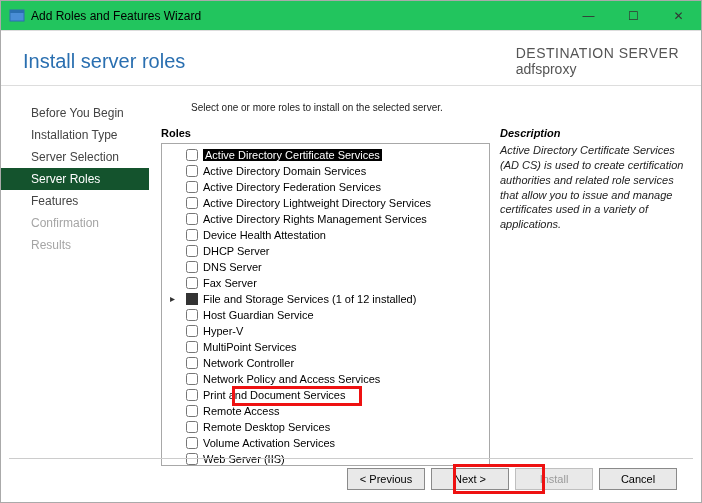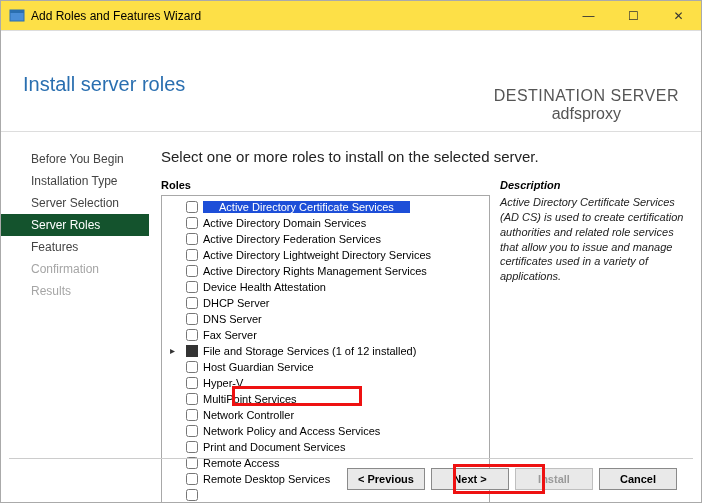--- a/index.html
+++ b/index.html
@@ -11,21 +11,21 @@
     height: 503px;
     overflow: hidden;
     border: 1px solid #aaa;
     position: relative;
   }
   .titlebar {
     height: 30px;
     display: flex;
     align-items: center;
     padding: 0 0 0 8px;
-    background: #fde047;
+    background: #22c55e;
     border-bottom: 1px solid #ddd;
   }
   .titlebar .app-icon {
     width: 16px; height: 16px;
     margin-right: 6px;
     display: inline-flex;
   }
   .titlebar .title { font-size: 12px; color: #000; }
   .winbtns { margin-left: auto; display: flex; }
   .winbtn {
@@ -36,21 +36,21 @@
   .header-row {
     display: flex; align-items: center;
     padding: 14px 22px 8px 22px;
     border-bottom: 1px solid #ddd;
   }
   .header-title {
     font-size: 20px;
     color: #2a6fb0;
     font-weight: normal;
   }
-  .dest-block { margin-left: auto; text-align: center; font-size: 16px; color: #555; margin-top: 42px; }
+  .dest-block { margin-left: auto; text-align: left; font-size: 14px; color: #555; }
   .dest-label { letter-spacing: 0.5px; }
   .content {
     display: flex;
     height: 380px;
   }
   .sidebar {
     width: 148px;
     padding: 16px 0;
   }
   .sidebar-item {
@@ -67,21 +67,21 @@
   .sidebar-item.dis {
     color: #a5a5a5;
     cursor: default;
   }
   .main {
     flex: 1;
     padding: 16px 16px 0 12px;
     display: flex;
     flex-direction: column;
   }
-  .instr { font-size: 15px; color: #222; margin-bottom: 14px; }
+  .instr { font-size: 10px; color: #222; margin-bottom: 14px; margin-left: 30px; }
   .cols { display: flex; gap: 10px; flex: 1; min-height: 0; }
   .roles-col { flex: 1; display: flex; flex-direction: column; min-width: 0; }
   .col-label { font-weight: bold; font-size: 11px; margin-bottom: 4px; }
   .roles-box {
     flex: 1;
     border: 1px solid #a8a8a8;
     overflow: hidden;
     position: relative;
     background: #fff;
   }
@@ -96,34 +96,34 @@
     height: 16px;
     font-size: 11px;
     white-space: nowrap;
     position: relative;
   }
   .role-row .expander {
     position: absolute; left: 8px; top: 2px;
     font-size: 10px; color: #333;
   }
   .role-row input { margin-right: 5px; width: 12px; height: 12px; accent-color: #333; }
-  .role-row.sel .lbl { background: #1d4ed8; color: #fff; padding: 0 16px; }
+  .role-row.sel .lbl { background: #000000; color: #fff; padding: 0 2px; }
   .role-row .filledbox {
     width: 12px; height: 12px; border: 1px solid #333; background: #333;
     margin-right: 5px; display: inline-block;
   }
   .desc-col { width: 185px; font-style: italic; }
   .desc-text { font-size: 11px; color: #222; line-height: 1.35; }
   .footer {
     height: 40px;
     border-top: 1px solid #ccc;
     display: flex; align-items: center; justify-content: flex-end;
     padding: 0 16px;
     gap: 6px;
-    position: absolute; bottom: 4px; left: 8px; right: 8px; font-weight: bold;
+    position: absolute; bottom: 4px; left: 8px; right: 8px;
   }
   .btn {
     min-width: 78px; height: 22px;
     font-size: 11px; border: 1px solid #8a8a8a;
     background: #e9e9e9;
     display: inline-flex; align-items: center; justify-content: center;
     cursor: pointer;
   }
   .btn.dis { color: #9a9a9a; border-color: #bfbfbf; cursor: default; }
   .hl {
@@ -249,20 +249,21 @@
               <div class="role-row">
                 <input type="checkbox" style="">
                 <span class="lbl">Remote Access</span>
               </div>
               <div class="role-row">
                 <input type="checkbox" style="">
                 <span class="lbl">Remote Desktop Services</span>
               </div>
               <div class="role-row">
                 <input type="checkbox" style="">
+                <span class="lbl">Volume Activation Services</span>
               </div>
               <div class="role-row">
                 <input type="checkbox" style="">
                 <span class="lbl">Web Server (IIS)</span>
               </div>
             </div>
         </div>
       </div>
       <div class="desc-col">
         <div class="col-label">Description</div>

